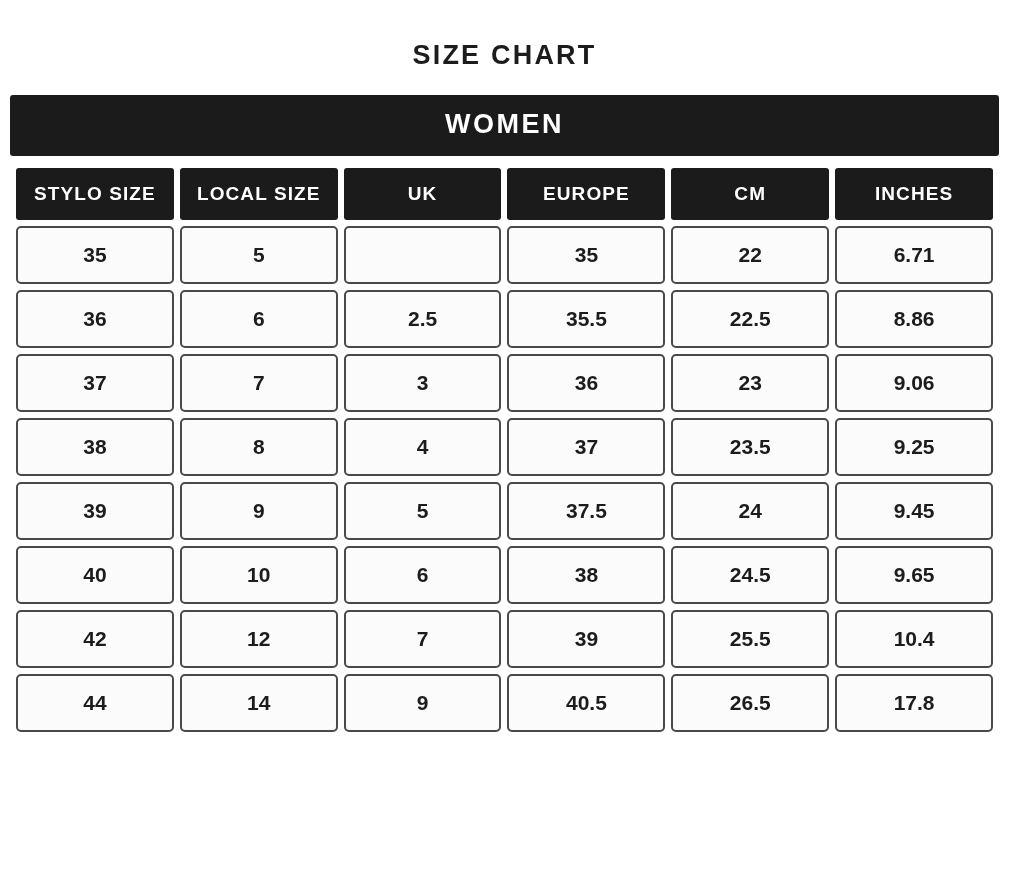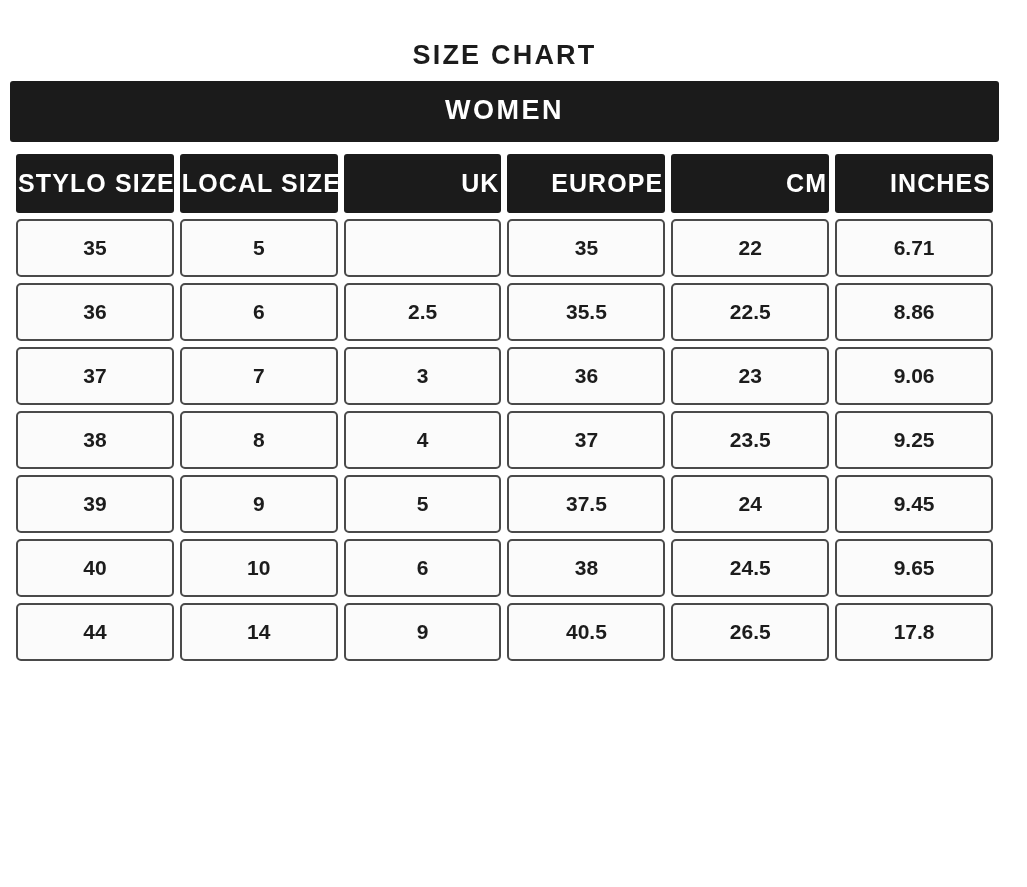--- a/index.html
+++ b/index.html
@@ -31,38 +31,39 @@
     padding-bottom: 10px;
   }
   .section-banner {
     background: #1b1b1b;
     color: #ffffff;
     text-align: center;
     font-size: 27px;
     font-weight: 700;
     letter-spacing: 2.5px;
     padding: 14px 0 16px 0;
+    margin-top: 14px;
     border-radius: 3px;
   }
   table.size-table {
     width: 100%;
     border-collapse: separate;
     border-spacing: 6px 6px;
     margin-top: 6px;
     table-layout: fixed;
   }
   table.size-table th {
     background: #1b1b1b;
     color: #ffffff;
-    font-size: 25px;
+    font-size: 19px;
     font-weight: 700;
     letter-spacing: 1.1px;
     padding: 15px 2px;
     border-radius: 3px;
-    text-align: right;
+    text-align: center;
     white-space: nowrap;
   }
   table.size-table td {
     background: #fbfbfb;
     border: 2px solid #4a4a4a;
     border-radius: 5px;
     text-align: center;
     font-size: 21px;
     font-weight: 700;
     color: #1c1c1c;
@@ -136,20 +137,28 @@
       </tr>
       <tr>
         <td>40</td>
         <td>10</td>
         <td>6</td>
         <td>38</td>
         <td>24.5</td>
         <td>9.65</td>
       </tr>
       <tr>
+        <td>42</td>
+        <td>12</td>
+        <td>7</td>
+        <td>39</td>
+        <td>25.5</td>
+        <td>10.4</td>
+      </tr>
+      <tr>
         <td>44</td>
         <td>14</td>
         <td>9</td>
         <td>40.5</td>
         <td>26.5</td>
         <td>17.8</td>
       </tr>
     </tbody>
   </table>
 

